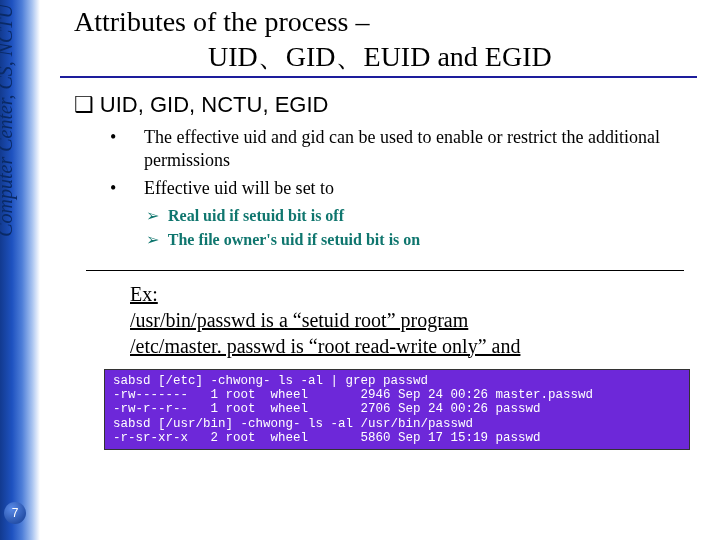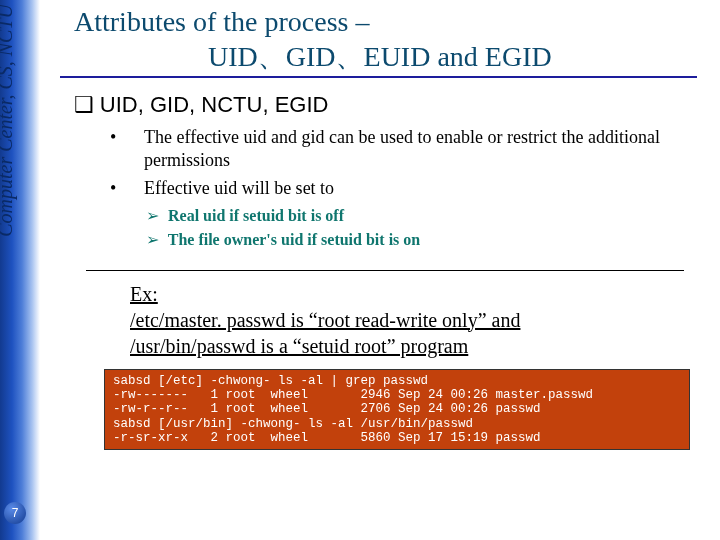--- a/index.html
+++ b/index.html
@@ -50,21 +50,21 @@
   }
   .content {
     position: absolute;
     left: 60px;
     top: 0;
     right: 10px;
     bottom: 0;
     padding-top: 4px;
   }
   .title {
-    color: #0c4a6e;
+    color: #000000;
     font-size: 28px;
     line-height: 1.25;
     font-weight: normal;
   }
   .title .line1 { display: block; padding-left: 14px; }
   .title .line2 { display: block; padding-left: 148px; }
   .title-rule {
     border: none;
     border-top: 2px solid #1d1d9c;
     margin: 2px 0 14px 0;
@@ -104,21 +104,21 @@
   }
   .example {
     font-size: 20px;
     color: #000;
     margin: 6px 20px 10px 70px;
     line-height: 1.3;
     text-decoration: underline;
   }
   .codeblock {
     margin: 8px 20px 0 44px;
-    background: #c2410c;
+    background: #6d28d9;
     color: #fff;
     font-family: "Courier New", monospace;
     font-size: 12.5px;
     line-height: 1.15;
     padding: 4px 8px;
     white-space: pre;
     border: 1px solid #333;
   }
 </style>
 </head>
@@ -163,22 +163,22 @@
     </div>
     <div class="bullet2">
       <span class="arrow">➢</span>
       <span>The file owner's uid if setuid bit is on</span>
     </div>
 
     <hr class="divider">
 
     <div class="example">
       <div>Ex:</div>
+      <div>/usr/bin/passwd is a “setuid root” program</div>
       <div>/etc/master. passwd is “root read-write only” and</div>
-      <div>/usr/bin/passwd is a “setuid root” program</div>
     </div>
 
     <div class="codeblock">sabsd [/etc] -chwong- ls -al | grep passwd
 -rw-------   1 root  wheel       2946 Sep 24 00:26 master.passwd
 -rw-r--r--   1 root  wheel       2706 Sep 24 00:26 passwd
 sabsd [/usr/bin] -chwong- ls -al /usr/bin/passwd
 -r-sr-xr-x   2 root  wheel       5860 Sep 17 15:19 passwd</div>
 
   </div>
 

